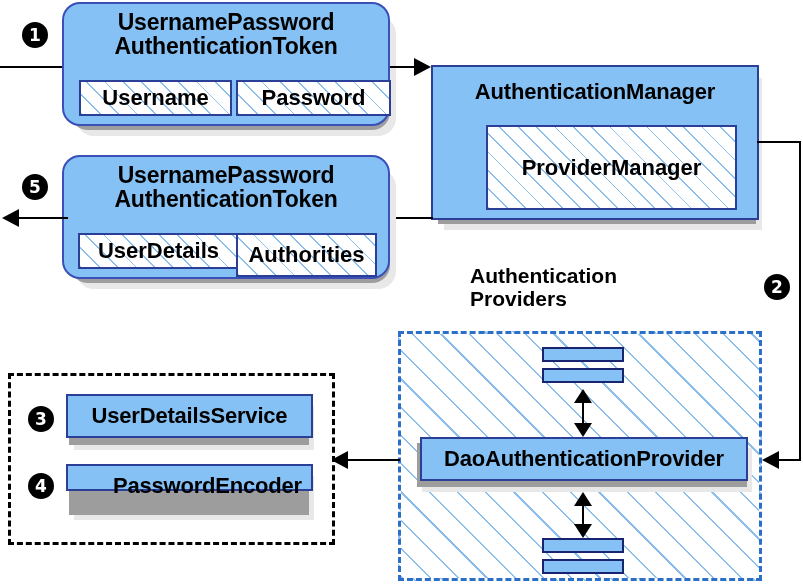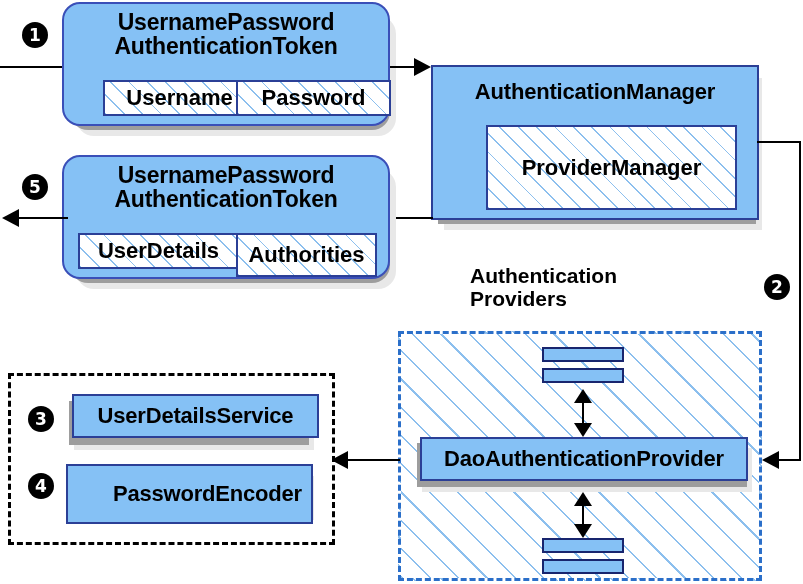--- a/index.html
+++ b/index.html
@@ -164,21 +164,21 @@
 
   <div class="shadow-light rounded" style="left:76px; top:16px; width:320px; height:120px;"></div>
   <div class="shadow-dark rounded" style="left:70px; top:10px; width:320px; height:120px;"></div>
 
   <div class="bluebox rounded" style="left:62px; top:2px; width:328px; height:124px;">
     <div class="box-title" style="font-size:23px; margin-top:6px;">
       <span>UsernamePassword</span><br>
       <span>AuthenticationToken</span>
     </div>
   </div>
-  <div class="hatchbox" style="left:79px; top:80px; width:153px; height:36px; font-size:22px;margin-left:24px;">
+  <div class="hatchbox" style="left:79px; top:80px; width:153px; height:36px; font-size:22px;">
     <span>Username</span>
   </div>
   <div class="hatchbox" style="left:236px; top:80px; width:155px; height:36px; font-size:22px;">
     <span>Password</span>
   </div>
 
   <div class="line-h" style="left:390px; top:66px; width:32px;"></div>
   <div class="arrow-right" style="left:414px; top:58px;"></div>
 
   <div class="shadow-light" style="left:444px; top:78px; width:318px; height:152px;"></div>
@@ -250,25 +250,25 @@
 
   <div class="line-h" style="left:348px; top:459px; width:52px;"></div>
   <div class="arrow-left" style="left:331px; top:451px;"></div>
 
   <div class="dashed-black" style="left:8px; top:373px; width:327px; height:172px;"></div>
 
   <div class="badge" style="left:28px; top:406px;">3</div>
 
   <div class="shadow-light" style="left:74px; top:406px; width:240px; height:44px;"></div>
   <div class="shadow-dark" style="left:69px; top:401px; width:240px; height:44px;"></div>
-  <div class="bluebox" style="left:72px; top:394px; width:247px; height:44px; justify-content:flex-end;">
+  <div class="bluebox" style="left:66px; top:394px; width:247px; height:44px; justify-content:flex-end;">
     <div class="box-title" style="font-size:22px; line-height:40px;">UserDetailsService</div>
   </div>
 
   <div class="badge" style="left:28px; top:473px;">4</div>
 
   <div class="shadow-light" style="left:74px; top:476px; width:240px; height:44px;"></div>
   <div class="shadow-dark" style="left:69px; top:471px; width:240px; height:44px;"></div>
-  <div class="bluebox" style="left:66px; top:464px; width:247px; height:60px; justify-content:center;padding-left:36px;">
+  <div class="bluebox" style="left:66px; top:464px; width:247px; height:27px; justify-content:flex-start;padding-left:36px;">
     <div class="box-title" style="font-size:22px; line-height:40px;">PasswordEncoder</div>
   </div>
 
 </div>
 
 </body></html>

